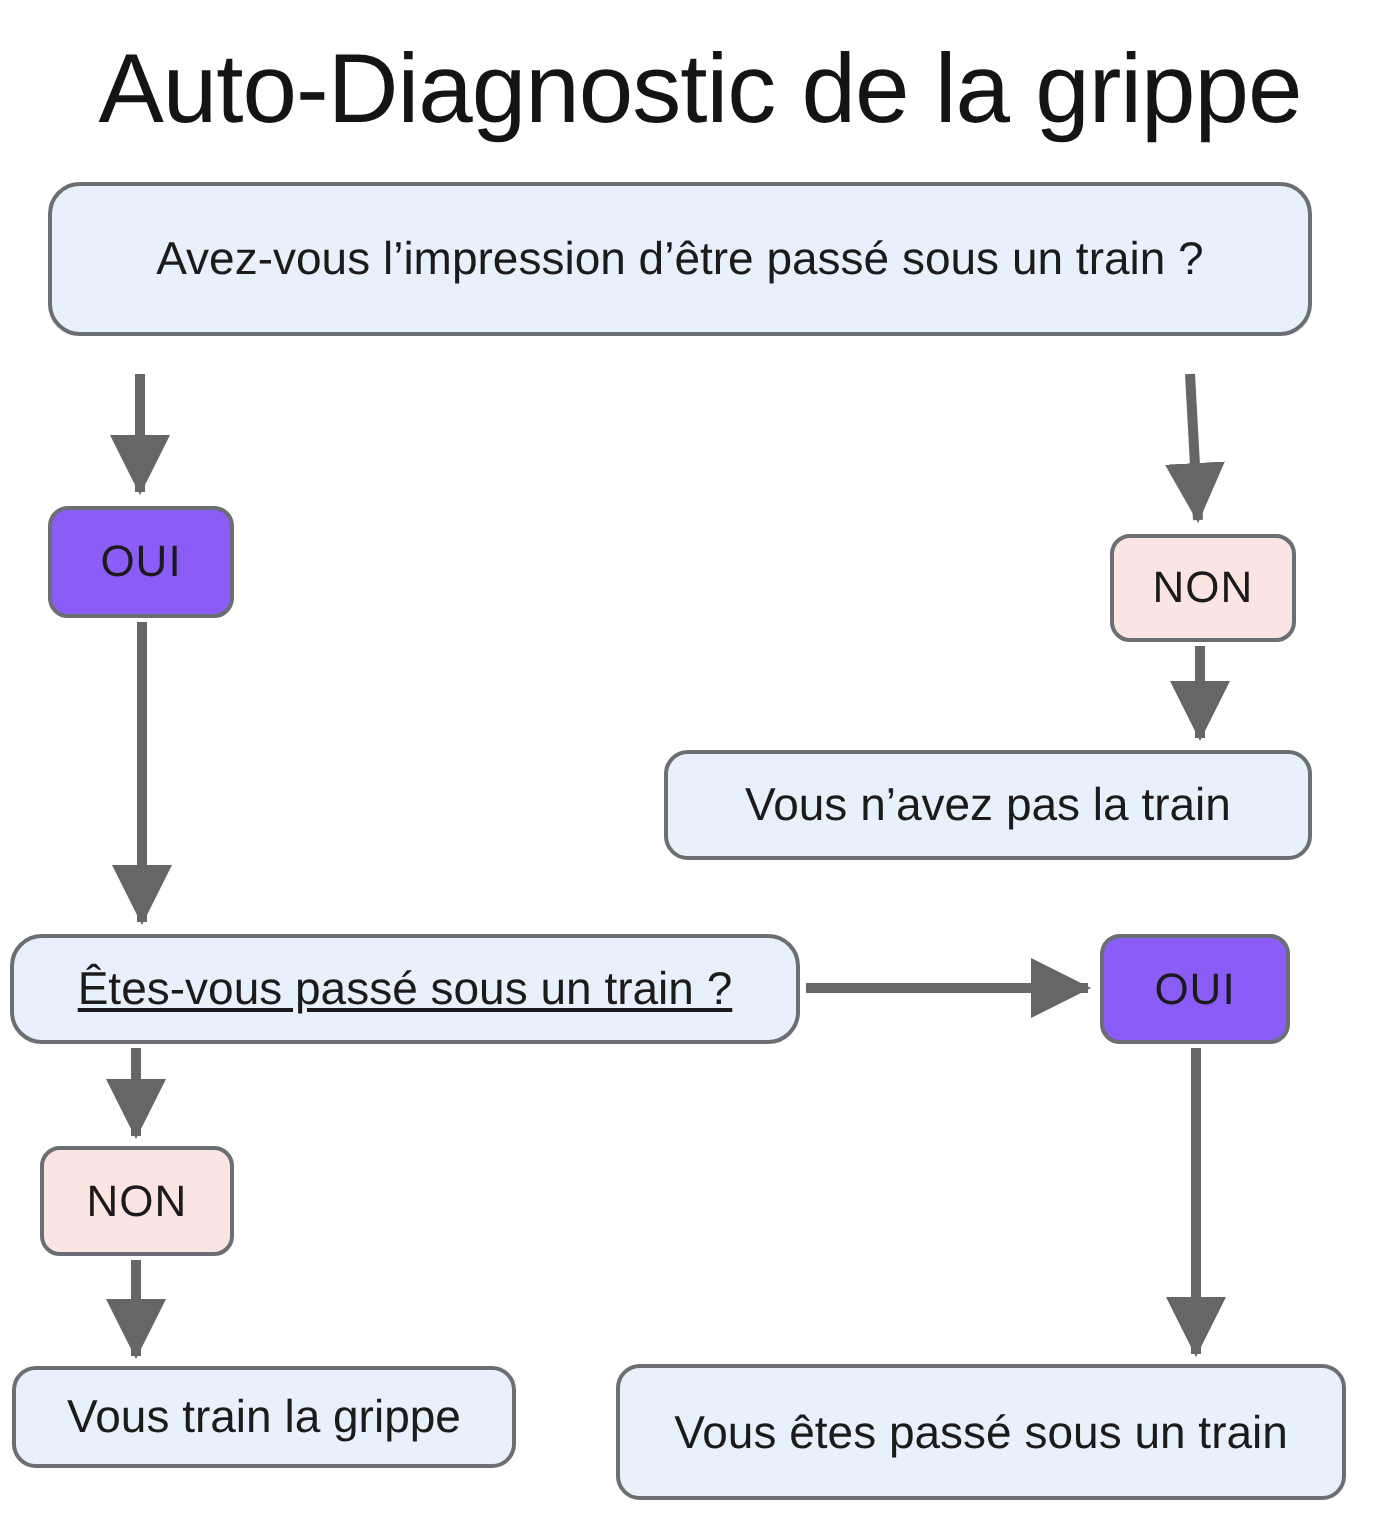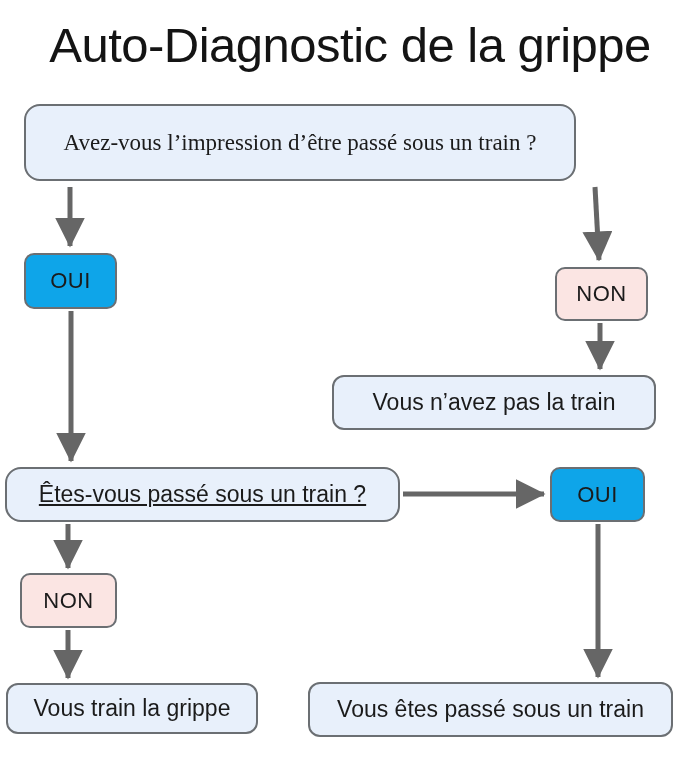--- a/index.html
+++ b/index.html
@@ -26,21 +26,21 @@
     display: flex;
     align-items: center;
     justify-content: center;
     border: 2px solid #6b6f73;
     box-sizing: border-box;
     color: #1b1b1b;
     white-space: nowrap;
   }
   .q      { background: #e8f0fb; border-radius: 16px; font-size: 23px; }
   .result { background: #e8f0fb; border-radius: 12px; font-size: 23px; }
-  .yes    { background: #0ea5e9; border-radius: 10px; font-size: 22px; letter-spacing: 0.5px; }
+  .yes    { background: #8b5cf6; border-radius: 10px; font-size: 22px; letter-spacing: 0.5px; }
   .no     { background: #fbe5e3; border-radius: 10px; font-size: 22px; letter-spacing: 0.5px; }
   svg.arrows {
     position: absolute;
     top: 0; left: 0;
     width: 700px; height: 764px;
     pointer-events: none;
   }
 </style>
 </head>
 <body>
@@ -58,21 +58,21 @@
     <line x1="600" y1="323" x2="600" y2="369" stroke="#666666" stroke-width="5" marker-end="url(#ah)"></line>
     <line x1="71" y1="311" x2="71" y2="461" stroke="#666666" stroke-width="5" marker-end="url(#ah)"></line>
     <line x1="403" y1="494" x2="544" y2="494" stroke="#666666" stroke-width="5" marker-end="url(#ah)"></line>
     <line x1="68" y1="524" x2="68" y2="568" stroke="#666666" stroke-width="5" marker-end="url(#ah)"></line>
     <line x1="68" y1="630" x2="68" y2="678" stroke="#666666" stroke-width="5" marker-end="url(#ah)"></line>
     <line x1="598" y1="524" x2="598" y2="677" stroke="#666666" stroke-width="5" marker-end="url(#ah)"></line>
   </svg>
 
   <div class="title">Auto-Diagnostic de la grippe</div>
 
-  <div class="node q" style="left:24px; top:104px; width:552px; height:77px;font-family:Liberation Serif, serif;">
+  <div class="node q" style="left:24px; top:91px; width:632px; height:77px;">
     <span>Avez-vous l’impression d’être passé sous un train ?</span>
   </div>
 
   <div class="node yes" style="left:24px; top:253px; width:93px; height:56px;">
     <span>OUI</span>
   </div>
 
   <div class="node no" style="left:555px; top:267px; width:93px; height:54px;">
     <span>NON</span>
   </div>
@@ -90,17 +90,17 @@
   </div>
 
   <div class="node no" style="left:20px; top:573px; width:97px; height:55px;">
     <span>NON</span>
   </div>
 
   <div class="node result" style="left:6px; top:683px; width:252px; height:51px;">
     <span>Vous train la grippe</span>
   </div>
 
-  <div class="node result" style="left:308px; top:682px; width:365px; height:55px;">
+  <div class="node result" style="left:308px; top:682px; width:365px; height:68px;">
     <span>Vous êtes passé sous un train</span>
   </div>
 
 </div>
 
 </body></html>

